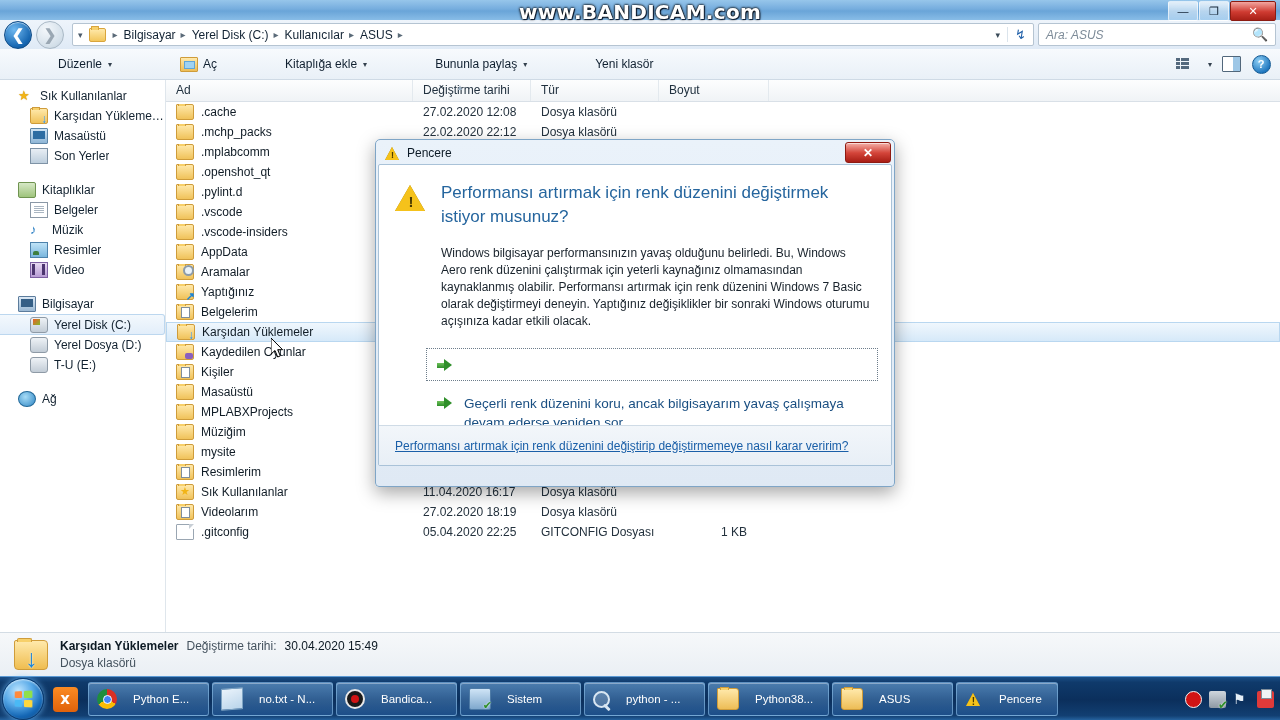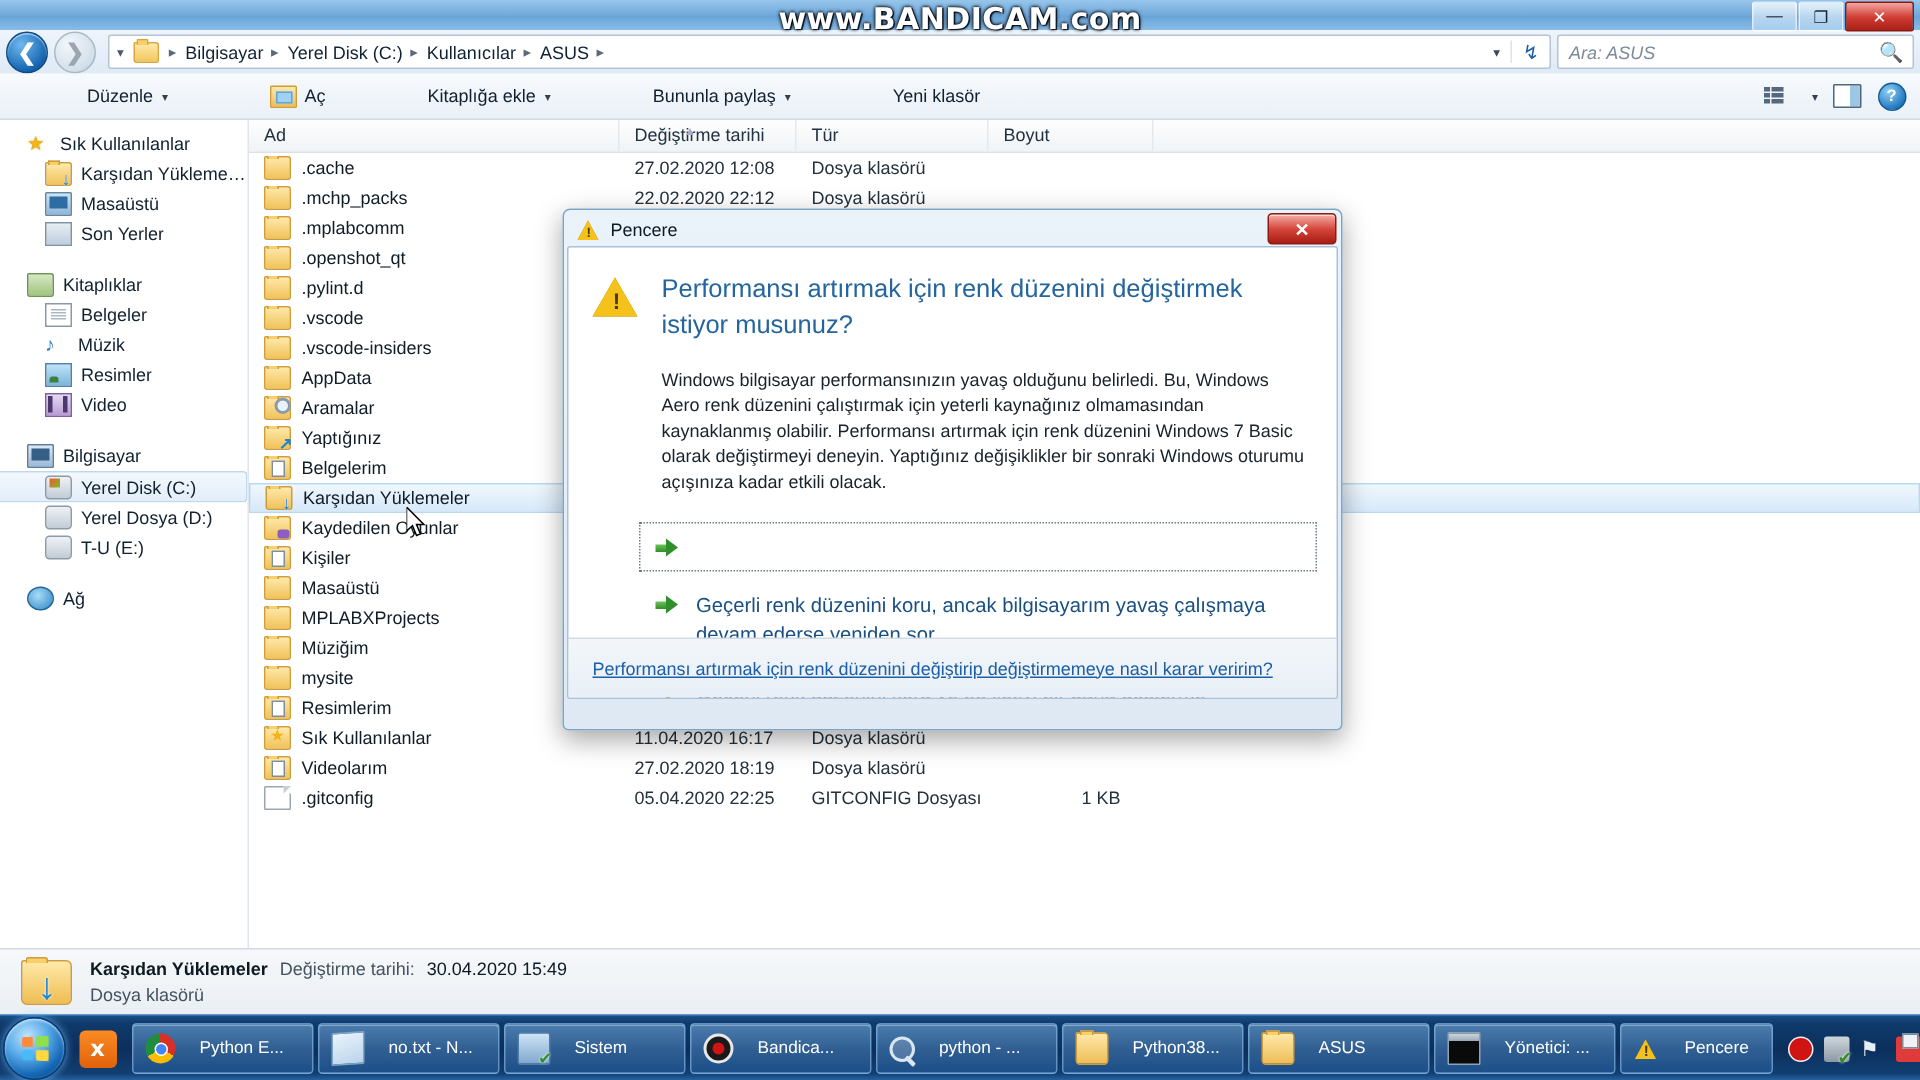--- a/index.html
+++ b/index.html
@@ -748,42 +748,38 @@
   <div id="tasks">
       <div class="tbtn wide">
         <span class="tb-ico ic-chrome"></span>
         <span class="tb-label">Python E...</span>
       </div>
       <div class="tbtn wide">
         <span class="tb-ico ic-note"></span>
         <span class="tb-label">no.txt - N...</span>
       </div>
       <div class="tbtn wide">
+        <span class="tb-ico ic-bandi"></span>
+        <span class="tb-label">Bandica...</span>
+      </div>
+      <div class="tbtn wide">
         <span class="tb-ico ic-sys"></span>
         <span class="tb-label">Sistem</span>
-      </div>
-      <div class="tbtn wide">
-        <span class="tb-ico ic-bandi"></span>
-        <span class="tb-label">Bandica...</span>
       </div>
       <div class="tbtn wide">
         <span class="tb-ico ic-magnify"></span>
         <span class="tb-label">python - ...</span>
       </div>
       <div class="tbtn wide">
         <span class="tb-ico ic-tbfolder"></span>
         <span class="tb-label">Python38...</span>
       </div>
       <div class="tbtn wide">
         <span class="tb-ico ic-tbfolder"></span>
         <span class="tb-label">ASUS</span>
-      </div>
-      <div class="tbtn wide">
-        <span class="tb-ico ic-cmd"></span>
-        <span class="tb-label">Yönetici: ...</span>
       </div>
       <div class="tbtn narrow">
         <span class="tb-ico ic-warn">
           <span class="tri" style="left:1px;top:2px"></span>
           <span class="tri-ex" style="top:5px;font-size:10px;left:1px;width:15px;">!</span>
         </span>
         <span class="tb-label">Pencere</span>
       </div>
     </div>
   <div id="tray">

